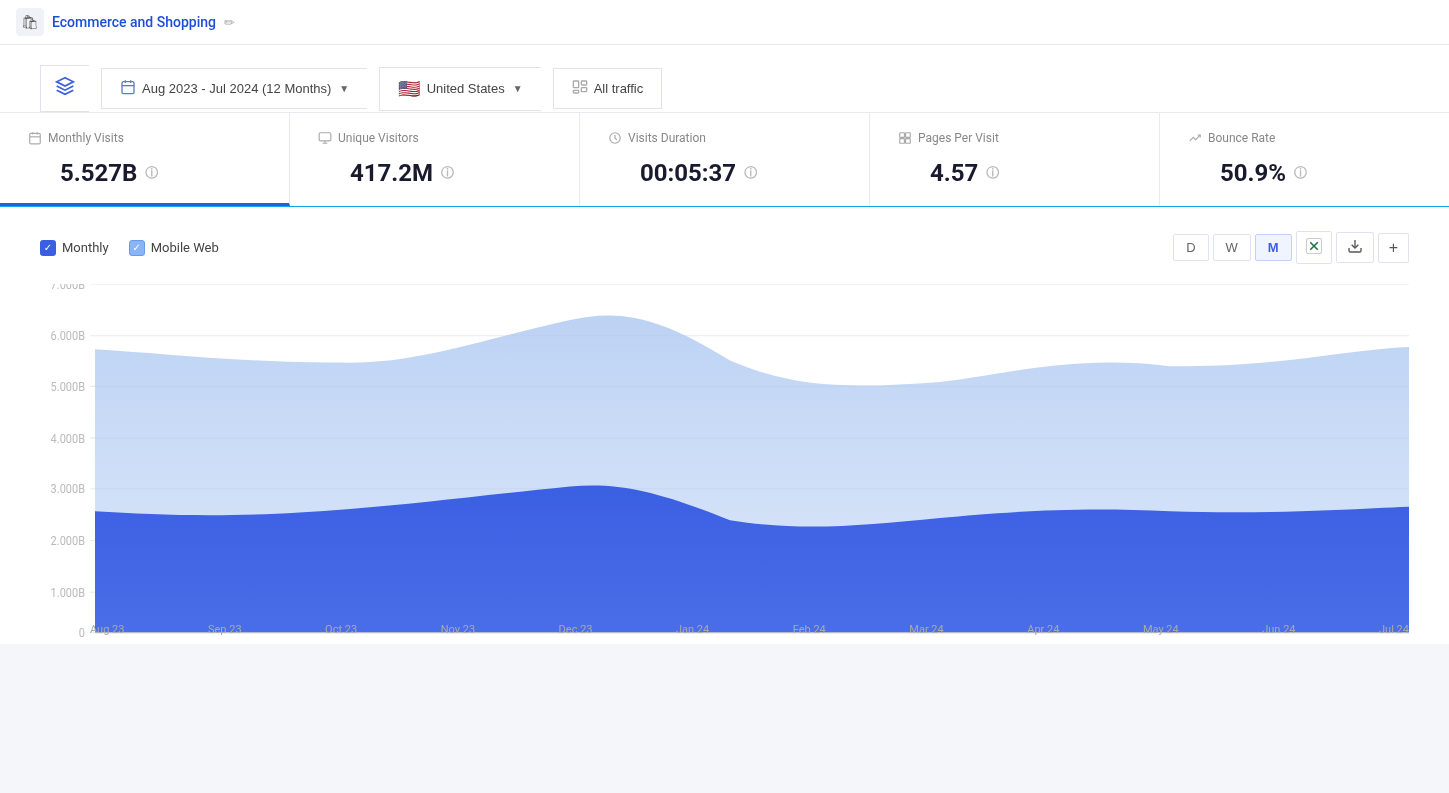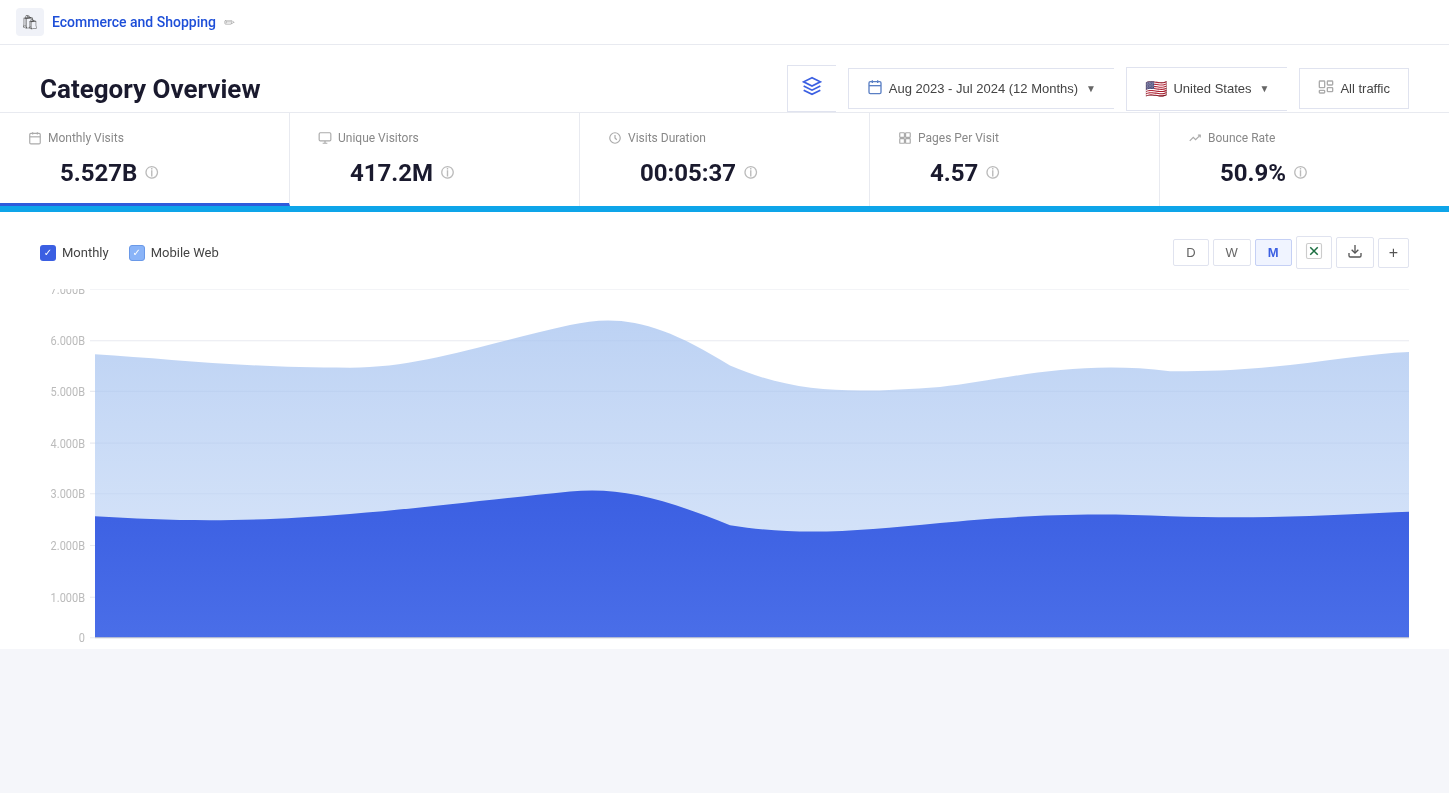--- a/index.html
+++ b/index.html
@@ -71,21 +71,21 @@
       border-right: none;
       background: #fff;
       cursor: pointer;
       color: #5a7fc4;
       font-size: 18px;
     }
 
     .metrics-row {
       display: flex;
       background: #fff;
-      border-bottom: 6px solid #0ea5e9;
+      border-bottom: 1px solid #0ea5e9;
     }
     .metric-card {
       flex: 1;
       padding: 18px 28px 16px 28px;
       border-right: 1px solid #e8eaf0;
       position: relative;
     }
     .metric-card:last-child { border-right: none; }
     .metric-card.active { border-bottom: 3px solid #2e5bdc; }
     .metric-label {
@@ -189,21 +189,20 @@
 </head>
 <body>
 
 <div class="top-bar">
   <div class="top-bar-icon">🛍</div>
   <span class="top-bar-title">Ecommerce and Shopping</span>
   <span class="edit-icon">✏</span>
 </div>
 
 <div class="main-header">
-  <h1 class="page-title">Category Overview</h1>
 
   <div class="header-controls">
 
     <button class="learn-icon-btn">
       <svg width="20" height="20" viewBox="0 0 24 24" fill="none" stroke="#3b5fe2" stroke-width="2">
         <path d="M12 2L2 7l10 5 10-5-10-5z"></path>
         <path d="M2 17l10 5 10-5"></path>
         <path d="M2 12l10 5 10-5"></path>
       </svg>
     </button>
@@ -384,14 +383,28 @@
       </defs>
 
       <path d="M55,58 C130,62 200,70 310,70 C380,70 440,50 530,32 C580,22 620,29 690,68 C760,95 820,92 900,87 C960,82 1030,62 1130,73 C1230,75 1310,58 1369,56 L1369,310 L55,310 Z" fill="url(#mobileGrad)" opacity="0.85"></path>
 
       <path d="M55,202 C130,206 200,208 310,200 C380,195 440,188 530,180 C580,176 620,185 690,210 C760,220 820,215 900,208 C960,203 1030,198 1130,202 C1230,205 1310,200 1369,198 L1369,310 L55,310 Z" fill="url(#desktopGrad)" opacity="1"></path>
 
       <line x1="55" y1="310" x2="1369" y2="310" stroke="#ccc" stroke-width="1"></line>
     </svg>
 
     
+    <div style="display:flex; justify-content:space-between; padding: 4px 0 8px 50px; font-size:11px; color:#aaa; position:absolute; bottom:0; left:0; right:0;">
+      <span>Aug 23</span>
+      <span>Sep 23</span>
+      <span>Oct 23</span>
+      <span>Nov 23</span>
+      <span>Dec 23</span>
+      <span>Jan 24</span>
+      <span>Feb 24</span>
+      <span>Mar 24</span>
+      <span>Apr 24</span>
+      <span>May 24</span>
+      <span>Jun 24</span>
+      <span>Jul 24</span>
+    </div>
   </div>
 </div>
 
 </body></html>

